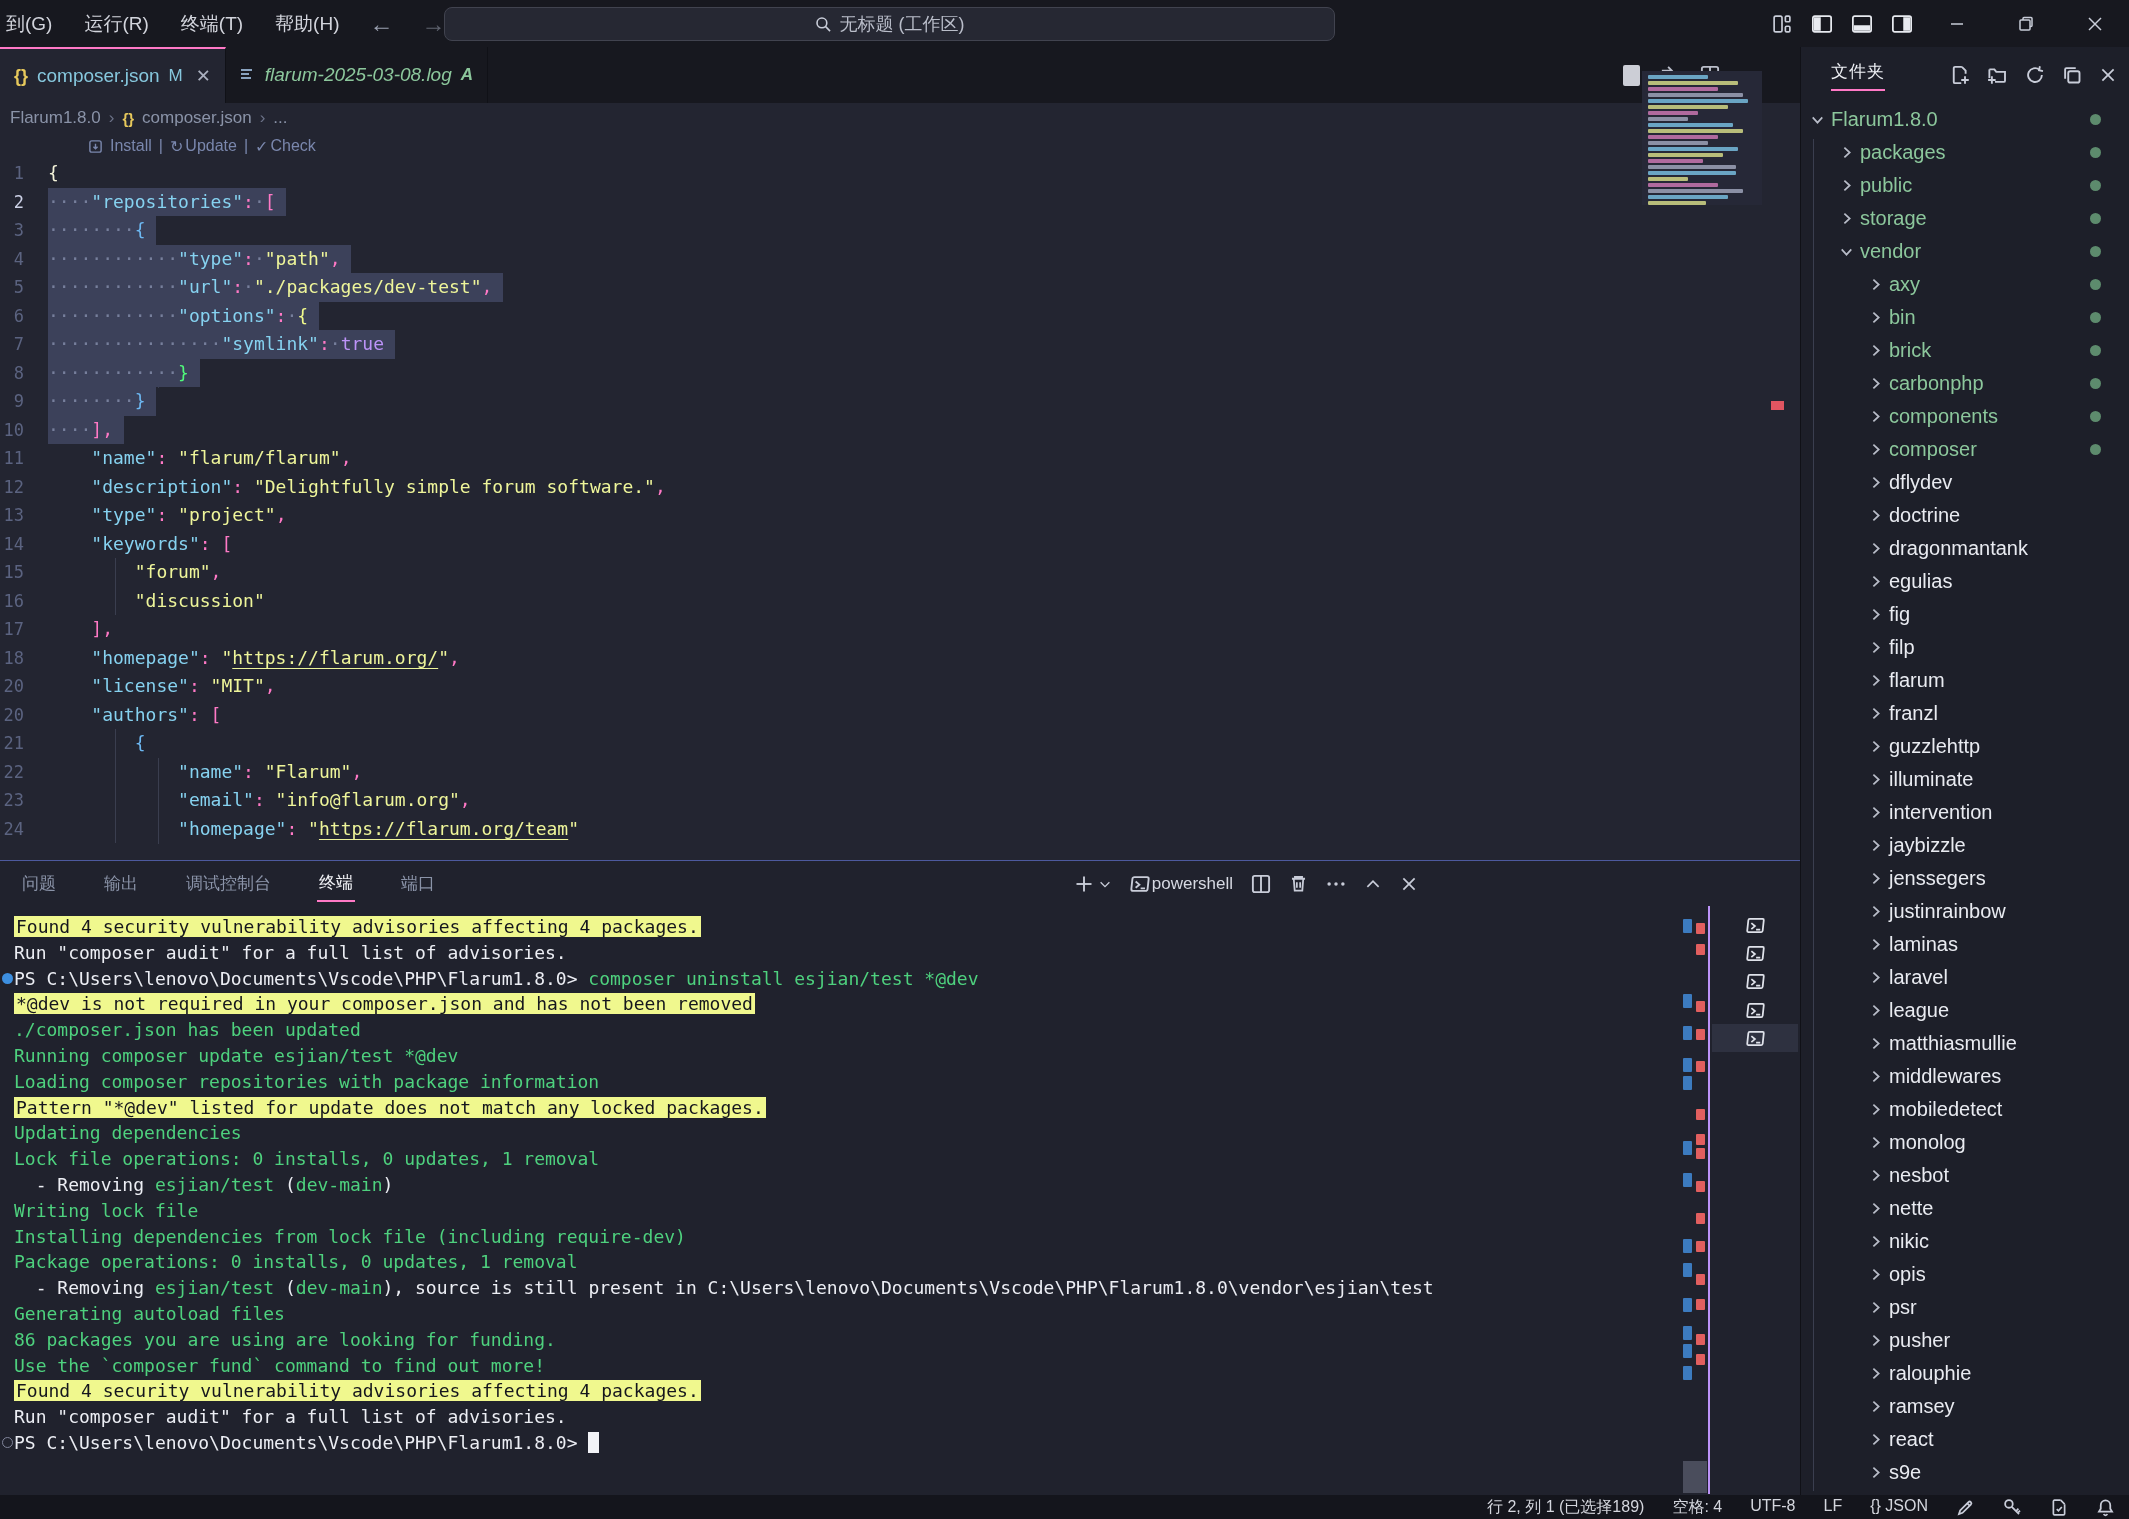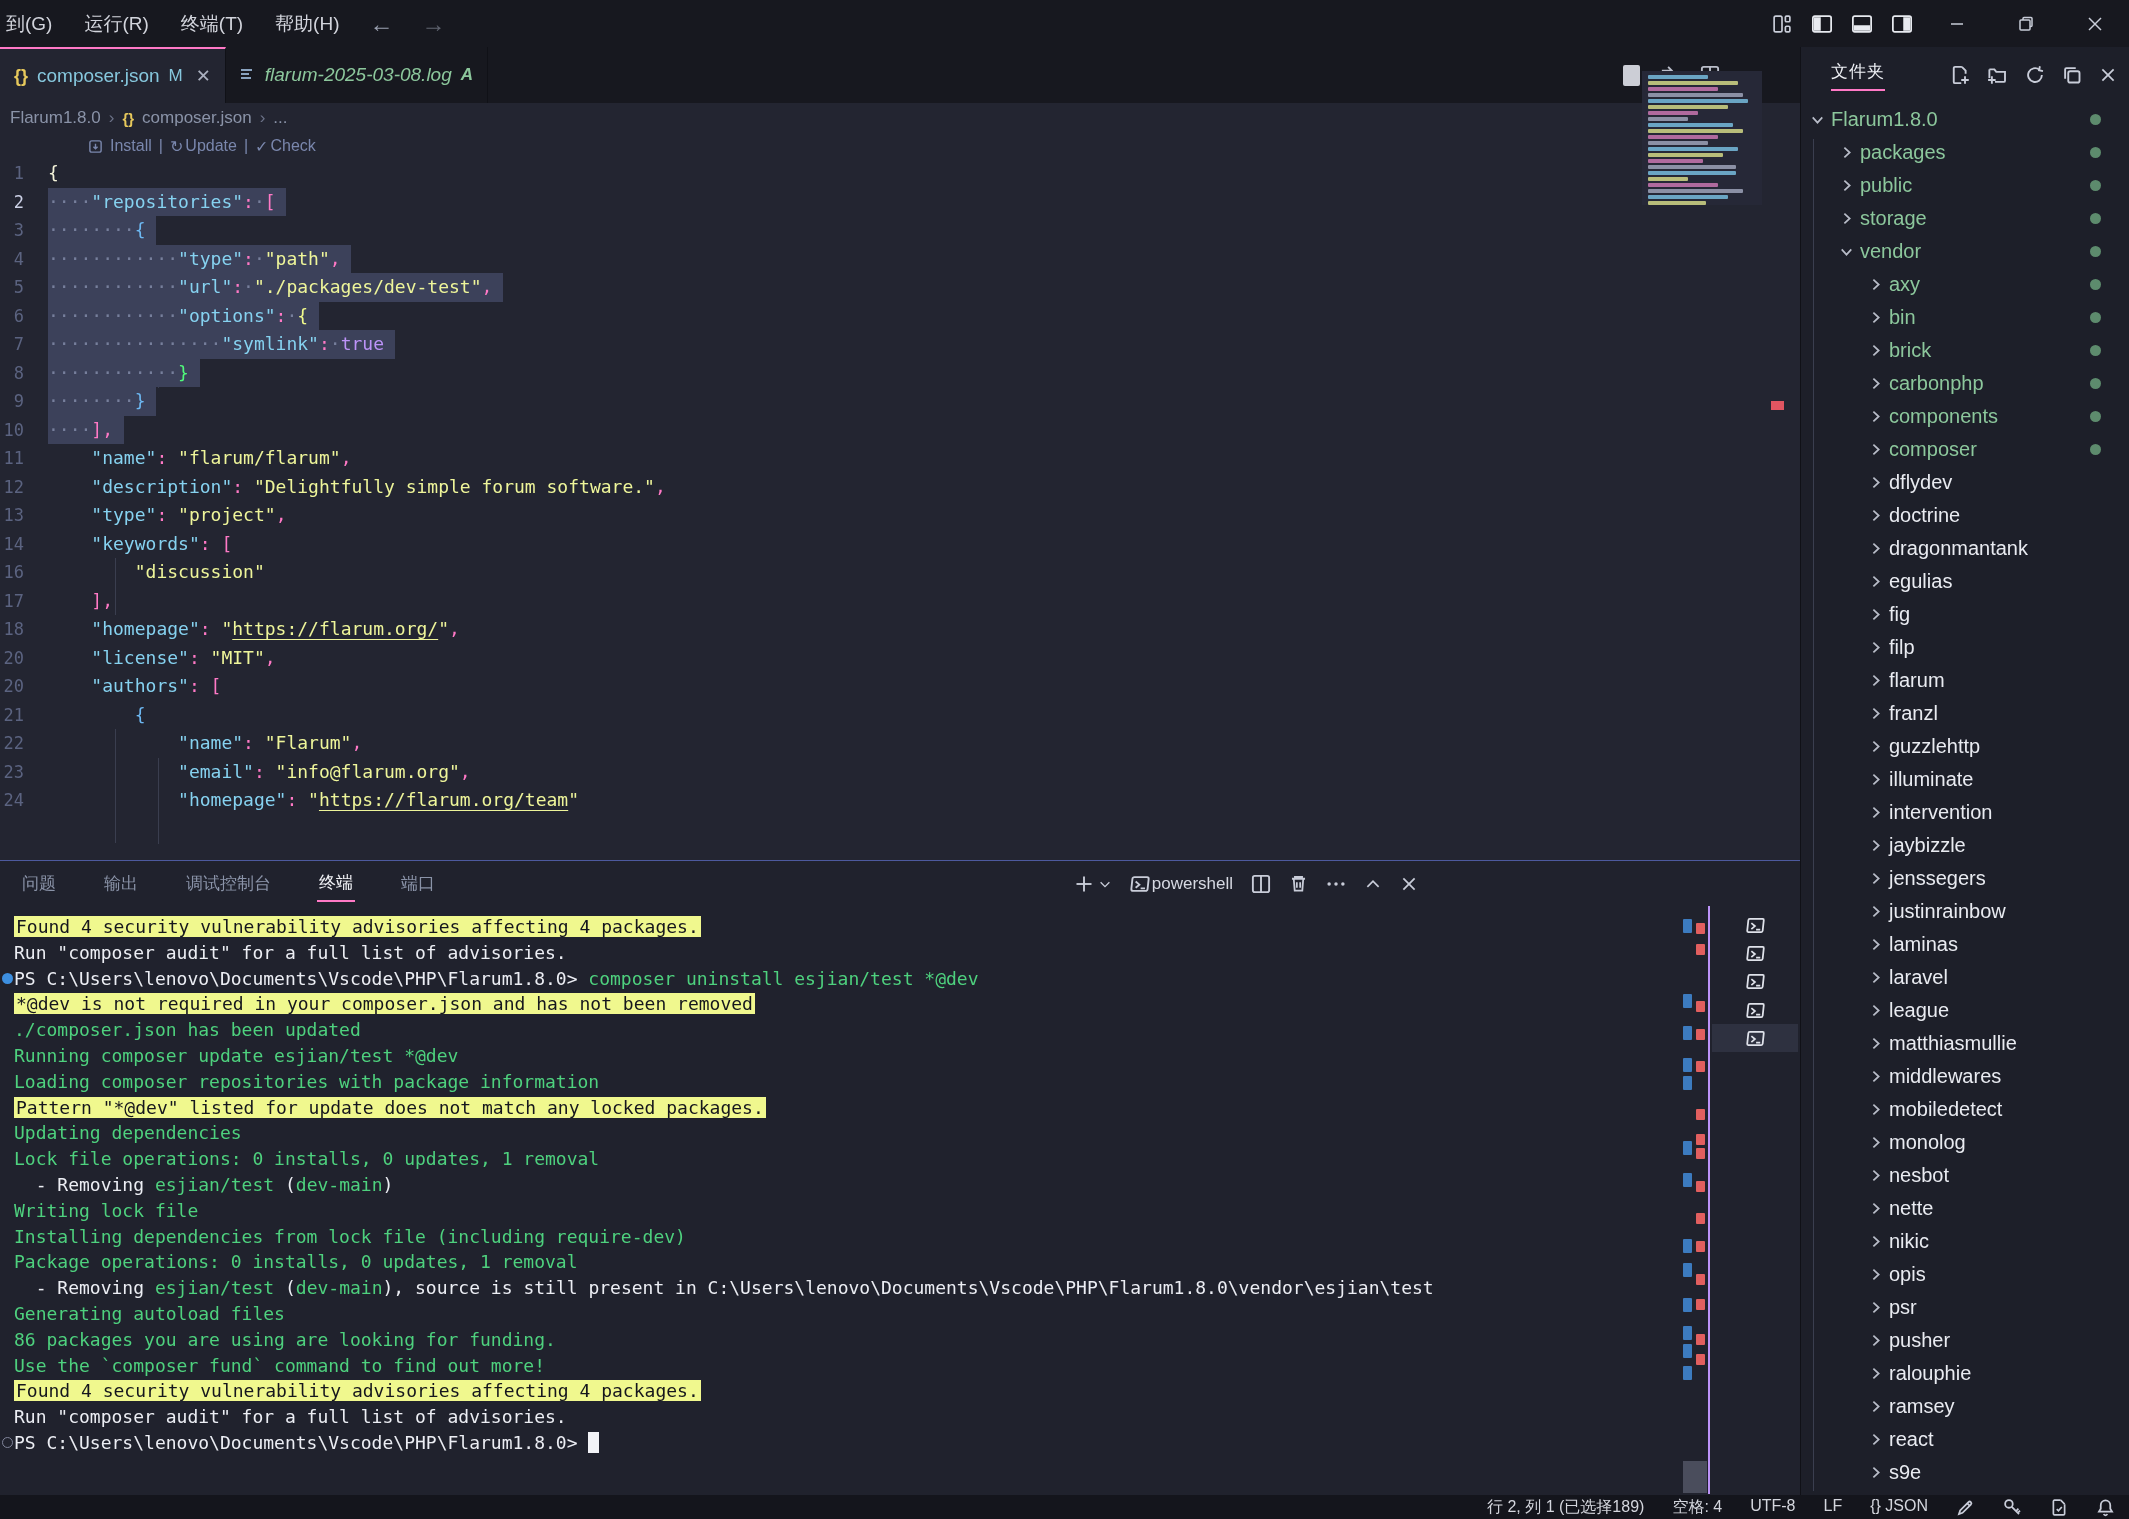--- a/index.html
+++ b/index.html
@@ -108,20 +108,27 @@
 
 <div id="titlebar">
   <span id="menu-bar" style="display:flex;">
       <span class="menu-item">到(G)</span>
       <span class="menu-item">运行(R)</span>
       <span class="menu-item">终端(T)</span>
       <span class="menu-item">帮助(H)</span>
     </span>
   <span class="nav-arrow">←</span>
   <span class="nav-arrow" style="opacity:.55;">→</span>
+  <div id="search-box">
+    <svg class="ic" width="17" height="17" viewBox="0 0 16 16">
+        <circle cx="6.5" cy="6.5" r="4.6"></circle>
+        <line x1="10" y1="10" x2="14.2" y2="14.2"></line>
+      </svg>
+    <span>无标题 (工作区)</span>
+  </div>
   <div id="win-icons">
     <span class="layout-ic">
       <svg class="ic" width="18" height="18" viewBox="0 0 16 16">
           <rect x="1" y="1" width="7" height="14" rx="1.5"></rect>
           <rect x="11" y="1" width="4" height="5" rx="1"></rect>
           <rect x="11" y="10" width="4" height="5" rx="1"></rect>
         </svg>
       </span>
     <span class="layout-ic">
       <svg width="20" height="18" viewBox="0 0 16 14">
@@ -238,20 +245,21 @@
           <div class="code-line"><span class="ln">5</span><span class="lc selbg"><span class="c-d">············</span><span class="c-k">"url"</span><span class="c-p">:</span><span class="c-d">·</span><span class="c-s">"./packages/dev-test"</span><span class="c-p">,</span><span class="c-d"> </span></span></div>
           <div class="code-line"><span class="ln">6</span><span class="lc selbg"><span class="c-d">············</span><span class="c-k">"options"</span><span class="c-p">:</span><span class="c-d">·</span><span class="c-gy">{</span><span class="c-d"> </span></span></div>
           <div class="code-line"><span class="ln">7</span><span class="lc selbg"><span class="c-d">················</span><span class="c-k">"symlink"</span><span class="c-p">:</span><span class="c-d">·</span><span class="c-b">true</span><span class="c-d"> </span></span></div>
           <div class="code-line"><span class="ln">8</span><span class="lc selbg"><span class="c-d">············</span><span class="c-gg">}</span><span class="c-d"> </span></span></div>
           <div class="code-line"><span class="ln">9</span><span class="lc selbg"><span class="c-d">········</span><span class="c-gb">}</span><span class="c-d"> </span></span></div>
           <div class="code-line"><span class="ln">10</span><span class="lc selbg"><span class="c-d">····</span><span class="c-gp">]</span><span class="c-p">,</span><span class="c-d"> </span></span></div>
           <div class="code-line"><span class="ln">11</span><span class="lc"><span class="c-sp">    </span><span class="c-k">"name"</span><span class="c-p">:</span><span class="c-sp"> </span><span class="c-s">"flarum/flarum"</span><span class="c-p">,</span></span></div>
           <div class="code-line"><span class="ln">12</span><span class="lc"><span class="c-sp">    </span><span class="c-k">"description"</span><span class="c-p">:</span><span class="c-sp"> </span><span class="c-s">"Delightfully simple forum software."</span><span class="c-p">,</span></span></div>
           <div class="code-line"><span class="ln">13</span><span class="lc"><span class="c-sp">    </span><span class="c-k">"type"</span><span class="c-p">:</span><span class="c-sp"> </span><span class="c-s">"project"</span><span class="c-p">,</span></span></div>
           <div class="code-line"><span class="ln">14</span><span class="lc"><span class="c-sp">    </span><span class="c-k">"keywords"</span><span class="c-p">:</span><span class="c-sp"> </span><span class="c-gp">[</span></span></div>
+          <div class="code-line"><span class="ln">15</span><span class="lc"><span class="c-sp">        </span><span class="c-s">"forum"</span><span class="c-p">,</span></span></div>
           <div class="code-line"><span class="ln">16</span><span class="lc"><span class="c-sp">        </span><span class="c-s">"discussion"</span></span></div>
           <div class="code-line"><span class="ln">17</span><span class="lc"><span class="c-sp">    </span><span class="c-gp">]</span><span class="c-p">,</span></span></div>
           <div class="code-line"><span class="ln">18</span><span class="lc"><span class="c-sp">    </span><span class="c-k">"homepage"</span><span class="c-p">:</span><span class="c-sp"> </span><span class="c-s">"</span><span class="c-su">https://flarum.org/</span><span class="c-s">"</span><span class="c-p">,</span></span></div>
           <div class="code-line"><span class="ln">20</span><span class="lc"><span class="c-sp">    </span><span class="c-k">"license"</span><span class="c-p">:</span><span class="c-sp"> </span><span class="c-s">"MIT"</span><span class="c-p">,</span></span></div>
           <div class="code-line"><span class="ln">20</span><span class="lc"><span class="c-sp">    </span><span class="c-k">"authors"</span><span class="c-p">:</span><span class="c-sp"> </span><span class="c-gp">[</span></span></div>
           <div class="code-line"><span class="ln">21</span><span class="lc"><span class="c-sp">        </span><span class="c-gb">{</span></span></div>
           <div class="code-line"><span class="ln">22</span><span class="lc"><span class="c-sp">            </span><span class="c-k">"name"</span><span class="c-p">:</span><span class="c-sp"> </span><span class="c-s">"Flarum"</span><span class="c-p">,</span></span></div>
           <div class="code-line"><span class="ln">23</span><span class="lc"><span class="c-sp">            </span><span class="c-k">"email"</span><span class="c-p">:</span><span class="c-sp"> </span><span class="c-s">"info@flarum.org"</span><span class="c-p">,</span></span></div>
           <div class="code-line"><span class="ln">24</span><span class="lc"><span class="c-sp">            </span><span class="c-k">"homepage"</span><span class="c-p">:</span><span class="c-sp"> </span><span class="c-s">"</span><span class="c-su">https://flarum.org/team</span><span class="c-s">"</span></span></div>
         </div>

